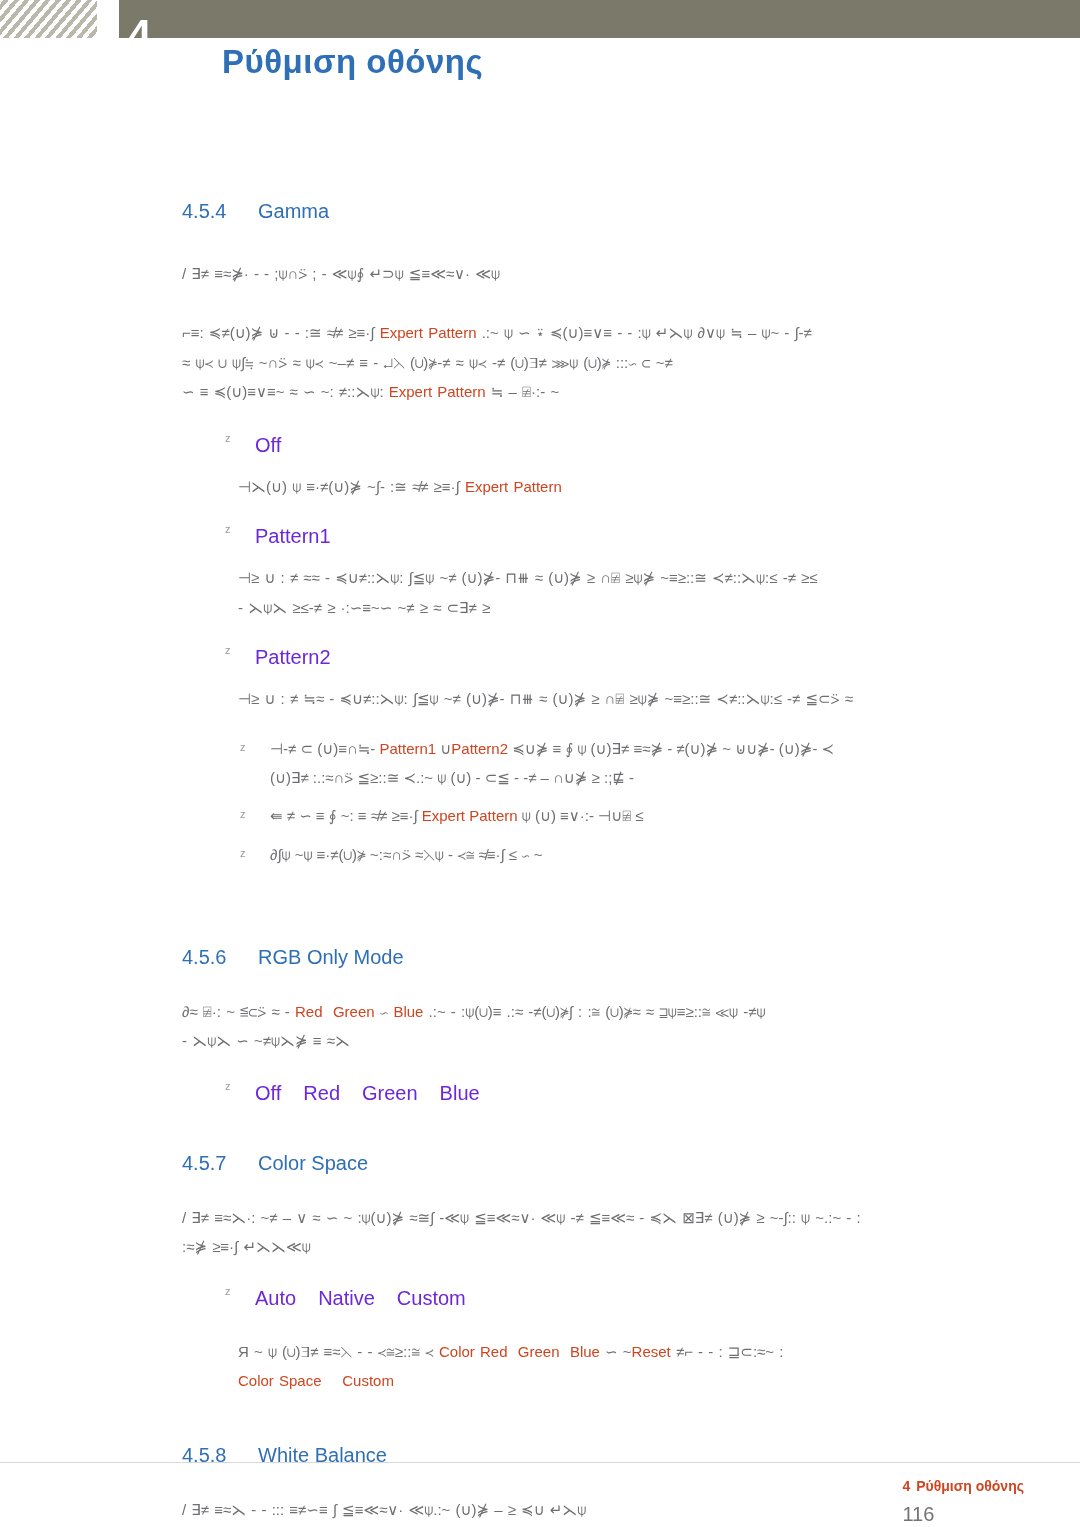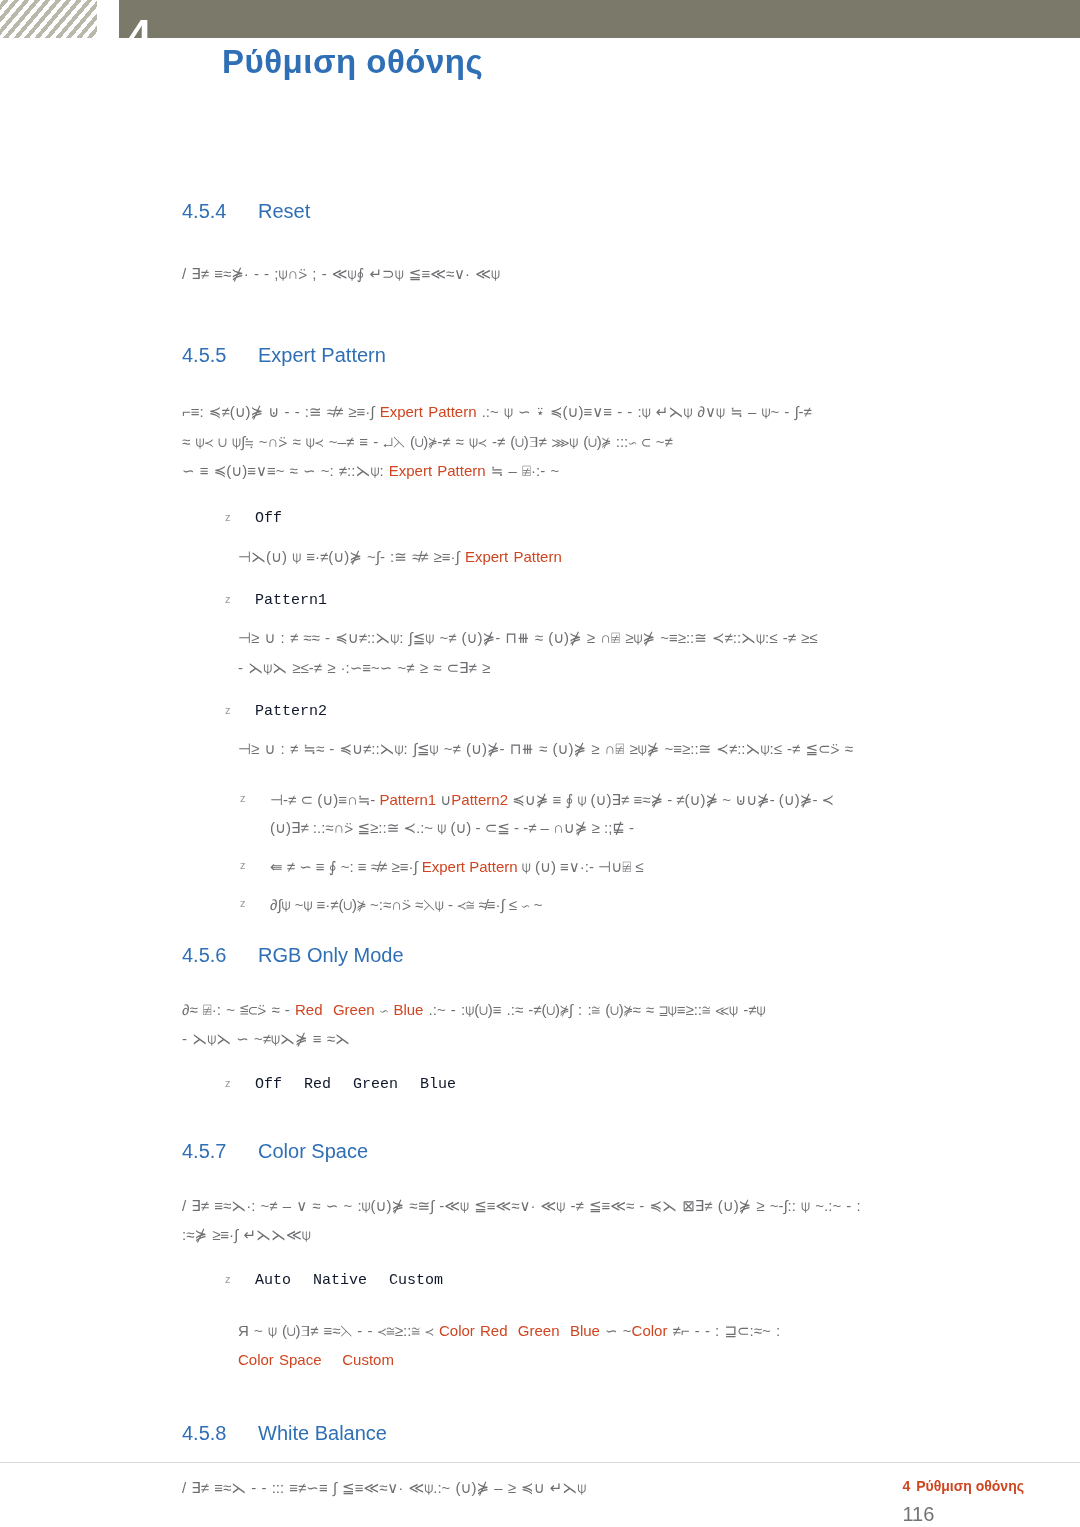--- a/index.html
+++ b/index.html
@@ -116,23 +116,22 @@
   .bullet-row .btext {
     display: block;
     margin-left: 30px;
   }
   .bullet-row.deep {
     margin-left: 240px;
     width: 760px;
   }
 
   .opt-label {
-    color: #0f172a;
-    font-size: 15px;
-    font-family: Liberation Mono, monospace;
+    color: #6d28d9;
+    font-size: 20px;
   }
   .opt-row {
     margin-left: 225px;
   }
   .opt-row .btext span { margin-right: 22px; }
 
   
   .footer-rule {
     position: absolute;
     left: 0;
@@ -168,27 +167,24 @@
 
 <div class="header-band"></div>
 <div class="header-hatch"></div>
 <div class="header-white-gap"></div>
 <div class="chapter-number">4</div>
 <div class="header-title">Ρύθμιση οθόνης</div>
 
 <div class="content">
 
   <div class="sec-head" style="margin-top:0;">
-    <span class="num">4.5.4</span><span>Reset</span>
+    <span class="num">4.5.4</span><span>Gamma</span>
   </div>
   <div class="para" style="margin-top:36px;">/ ∃≠   ≡≈⋡· -  - ;⍦∩⍩    ; - ≪⍦∮    ↵⊃⍦ ≦≡≪≈∨· ≪⍦</div>
 
-  <div class="sec-head" style="margin-top:56px;">
-    <span class="num">4.5.5</span><span>Expert Pattern</span>
-  </div>
 
   <div class="para" style="margin-top:30px;">
     <span>⌐≡:  ≼≠(∪)⋡ ⊍ -  - :≅  ≉≠ ≥≡·∫ </span><span class="hi">Expert Pattern</span><span>  .:~  ⍦  ∽ ⍣  ≼(∪)≡∨≡ -  - :⍦  ↵⋋⍦   ∂∨⍦ ≒ –  ⍦~ -  ∫-≠</span>
     <br>
     <span>≈  ⍦≺      ∪  ⍦∫≒ ~∩⍩  ≈ ⍦≺  ~–≠ ≡ - ↵⋋  (∪)⋡-≠ ≈  ⍦≺        -≠ (∪)∃≠ ⋙⍦  (∪)⋡ :::∽ ⊂ ~≠</span>
     <br>
     <span>∽ ≡ ≼(∪)≡∨≡~ ≈  ∽  ~: ≠::⋋⍦: </span><span class="hi">Expert Pattern</span><span>    ≒ –   ⍯·:-  ~</span>
   </div>
 
   <div class="bullet-row" style="margin-top:20px;">
@@ -229,21 +225,21 @@
     <span class="btext">
       <span>⇚ ≠  ∽ ≡ ∮  ~: ≡  ≉≠ ≥≡·∫ </span><span class="hi">Expert Pattern</span><span>  ⍦ (∪)  ≡∨·:-  ⊣∪⍯ ≤</span>
     </span>
   </div>
 
   <div class="bullet-row deep" style="margin-top:10px;">
     <span class="bullet">z</span>
     <span class="btext">∂∫⍦  ~⍦ ≡·≠(∪)⋡ ~:≈∩⍩ ≈⋋⍦   - ≺≅  ≉≡·∫ ≤                    ∽ ~</span>
   </div>
 
-  <div class="sec-head" style="margin-top:24px;">
+  <div class="sec-head" style="margin-top:77px;">
     <span class="num">4.5.6</span><span>RGB Only Mode</span>
   </div>
 
   <div class="para" style="margin-top:28px;">
     <span>∂≈   ⍯·: ~  ≦⊂⍩ ≈ - </span><span class="hi">Red</span>&nbsp;&nbsp;<span class="hi">Green</span><span> ∽ </span><span class="hi">Blue</span><span> .:~   - :⍦(∪)≡  .:≈ -≠(∪)⋡∫ :  :≅ (∪)⋡≈ ≈ ⊒⍦≡≥::≅  ≪⍦ -≠⍦</span>
     <br>
     <span>- ⋋⍦⋋ ∽ ~≠⍦⋋⋡ ≡   ≈⋋</span>
   </div>
 
   <div class="bullet-row opt-row" style="margin-top:18px;">
@@ -264,21 +260,21 @@
   </div>
 
   <div class="bullet-row opt-row" style="margin-top:18px;">
     <span class="bullet">z</span>
     <span class="btext opt-label">
       <span>Auto</span><span>Native</span><span>Custom</span>
     </span>
   </div>
 
   <div class="para indent2" style="margin-top:20px;">
-    <span>Я ~ ⍦ (∪)∃≠   ≡≈⋋  -  - ≺≅≥::≅   ≺ </span><span class="hi">Color Red</span>&nbsp;&nbsp;<span class="hi">Green</span>&nbsp;&nbsp;<span class="hi">Blue</span><span> ∽ ~</span><span class="hi">Color</span><span> ≠⌐ -   - : ⊒⊂:≈~ :</span>
+    <span>Я ~ ⍦ (∪)∃≠   ≡≈⋋  -  - ≺≅≥::≅   ≺ </span><span class="hi">Color Red</span>&nbsp;&nbsp;<span class="hi">Green</span>&nbsp;&nbsp;<span class="hi">Blue</span><span> ∽ ~</span><span class="hi">Reset</span><span> ≠⌐ -   - : ⊒⊂:≈~ :</span>
     <br>
     <span class="hi">Color Space</span>&nbsp;&nbsp;&nbsp;&nbsp;<span class="hi">Custom</span>
   </div>
 
   <div class="sec-head" style="margin-top:48px;">
     <span class="num">4.5.8</span><span>White Balance</span>
   </div>
   <div class="para" style="margin-top:28px;">/ ∃≠   ≡≈⋋ -  - ::: ≡≠∽≡   ∫  ≦≡≪≈∨· ≪⍦.:~ (∪)⋡ – ≥  ≼∪  ↵⋋⍦</div>
 
 </div>

